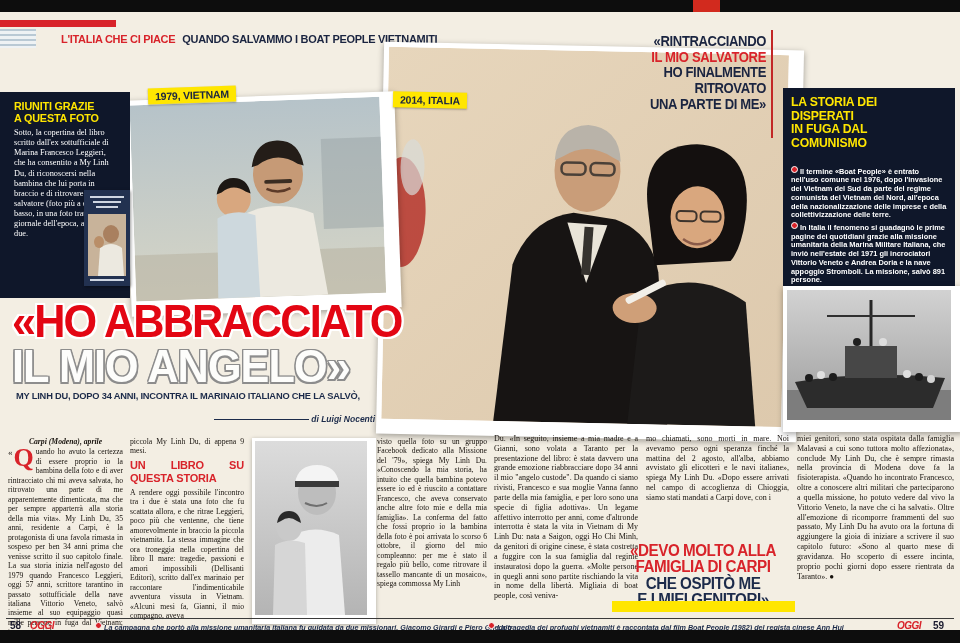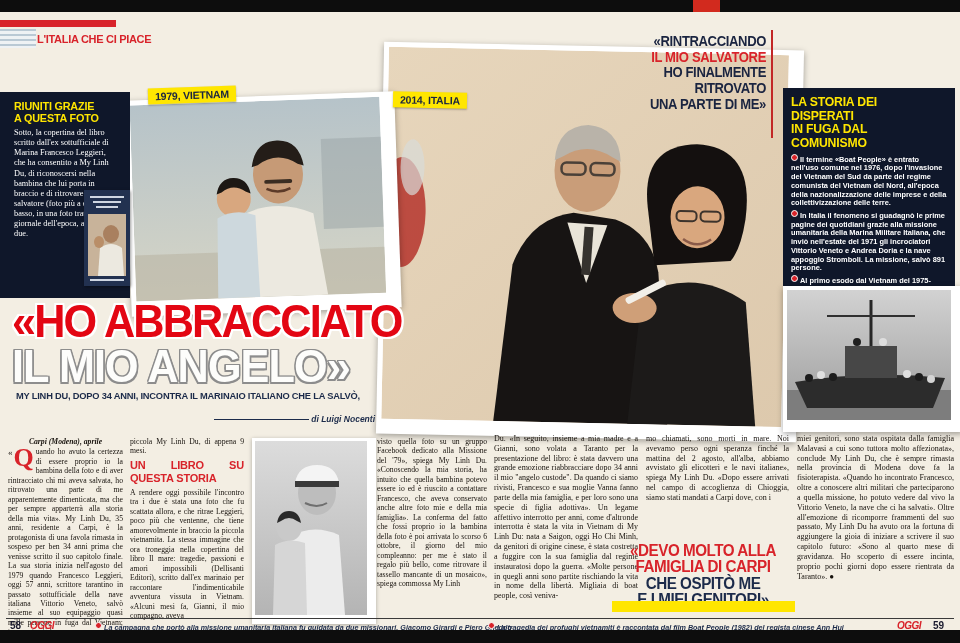--- a/index.html
+++ b/index.html
@@ -9,21 +9,21 @@
 
   
   .bar-top{left:0;top:0;width:960px;height:12px;background:#0d0d0d;}
   .bar-top-tab{left:693px;top:0;width:27px;height:12px;background:#d22a1e;}
   .bar-bottom{left:0;top:630px;width:960px;height:13px;background:#0d0d0d;}
 
   
   .kicker-redbar{left:0;top:20px;width:116px;height:7px;background:#d8232a;}
   .kicker-stripes{left:0;top:29px;width:36px;height:19px;
     background:repeating-linear-gradient(#b9c9d4 0 2px,#eef2f4 2px 5px);}
-  .kicker-row{left:37px;top:31px;height:15px;display:flex;gap:7px;align-items:center;}
+  .kicker-row{left:37px;top:31px;height:15px;display:flex;gap:7px;align-items:center;padding-left:24px;}
   .kicker-left{color:#d8232a;font-weight:bold;font-size:11px;letter-spacing:-.3px;}
   .kicker-right{color:#1a2440;font-weight:bold;font-size:11px;letter-spacing:-.3px;}
 
   
   .photo{background:#fff;box-shadow:0 2px 6px rgba(0,0,0,.35);}
   .photo-2014{left:380px;top:46px;width:410px;height:382px;padding:5px;transform:rotate(1.2deg);}
   .photo-1979{left:128px;top:96px;width:260px;height:206px;padding:5px;transform:rotate(-2deg);}
   .photo-boat{left:783px;top:286px;width:172px;height:138px;padding:4px;}
   .photo-sailor{left:252px;top:438px;width:118px;height:180px;padding:3px;background:#fff;
     box-shadow:0 1px 4px rgba(0,0,0,.3);}
@@ -47,21 +47,21 @@
   .sb-left{left:0;top:92px;width:130px;height:206px;padding:8px 8px 6px 14px;box-sizing:border-box;}
   .sb-title{color:#ffe600;font-weight:900;font-size:11.5px;line-height:1.05;letter-spacing:-.2px;
     transform:scaleX(.94);transform-origin:left;}
   .sb-left-body{margin-top:4px;font-family:"Liberation Serif",serif;font-size:8.3px;line-height:1.22;
     color:#fff;width:104px;}
   .bookcover{left:84px;top:190px;width:46px;height:96px;box-shadow:1px 1px 3px rgba(0,0,0,.4);}
 
   .sb-right{left:783px;top:88px;width:172px;height:198px;padding:7px 8px;box-sizing:border-box;}
   .sb-right .sb-title{font-size:13px;}
   .sb-right .sb-title .acc{color:#ffe600;}
-  .sb-bullets{margin-top:4px;}
+  .sb-bullets{margin-top:16px;}
   .sb-bullets p{margin:0 0 2px 0;font-size:7.4px;line-height:1.18;font-weight:bold;color:#fff;}
   .dot{display:inline-block;width:5px;height:5px;border-radius:50%;background:#d8232a;
     border:1px solid #fff;margin-right:2px;vertical-align:1px;}
 
   
   .hl1{left:12px;top:293px;font-size:47px;font-weight:900;color:#e30613;letter-spacing:-2px;
     transform:scaleX(.92);transform-origin:left;white-space:nowrap;
     text-shadow:-2px 0 #fff,2px 0 #fff,0 -2px #fff,0 2px #fff,-2px -2px #fff,2px 2px #fff,-2px 2px #fff,2px -2px #fff;}
   .hl2{left:12px;top:338px;font-size:47px;font-weight:900;color:#fdfdfb;letter-spacing:-1px;
     transform:scaleX(.92);transform-origin:left;white-space:nowrap;
@@ -112,20 +112,21 @@
 
 <div id="spread">
 
   <div class="abs bar-top"></div>
   <div class="abs bar-top-tab"></div>
 
   <div class="abs kicker-redbar"></div>
   <div class="abs kicker-stripes"></div>
   <div class="abs kicker-row">
     <span class="kicker-left">L'ITALIA CHE CI PIACE</span>
+    <span class="kicker-right">QUANDO SALVAMMO I BOAT PEOPLE VIETNAMITI</span>
   </div>
 
   <div class="abs photo photo-2014">
     <svg width="400" height="372" viewBox="0 0 400 372">
       <defs>
         <linearGradient id="wall" x1="0" y1="0" x2="1" y2="1">
           <stop offset="0" stop-color="#e7d6bc"></stop>
             <stop offset="1" stop-color="#ddc9ad"></stop>
         </linearGradient>
       </defs>

